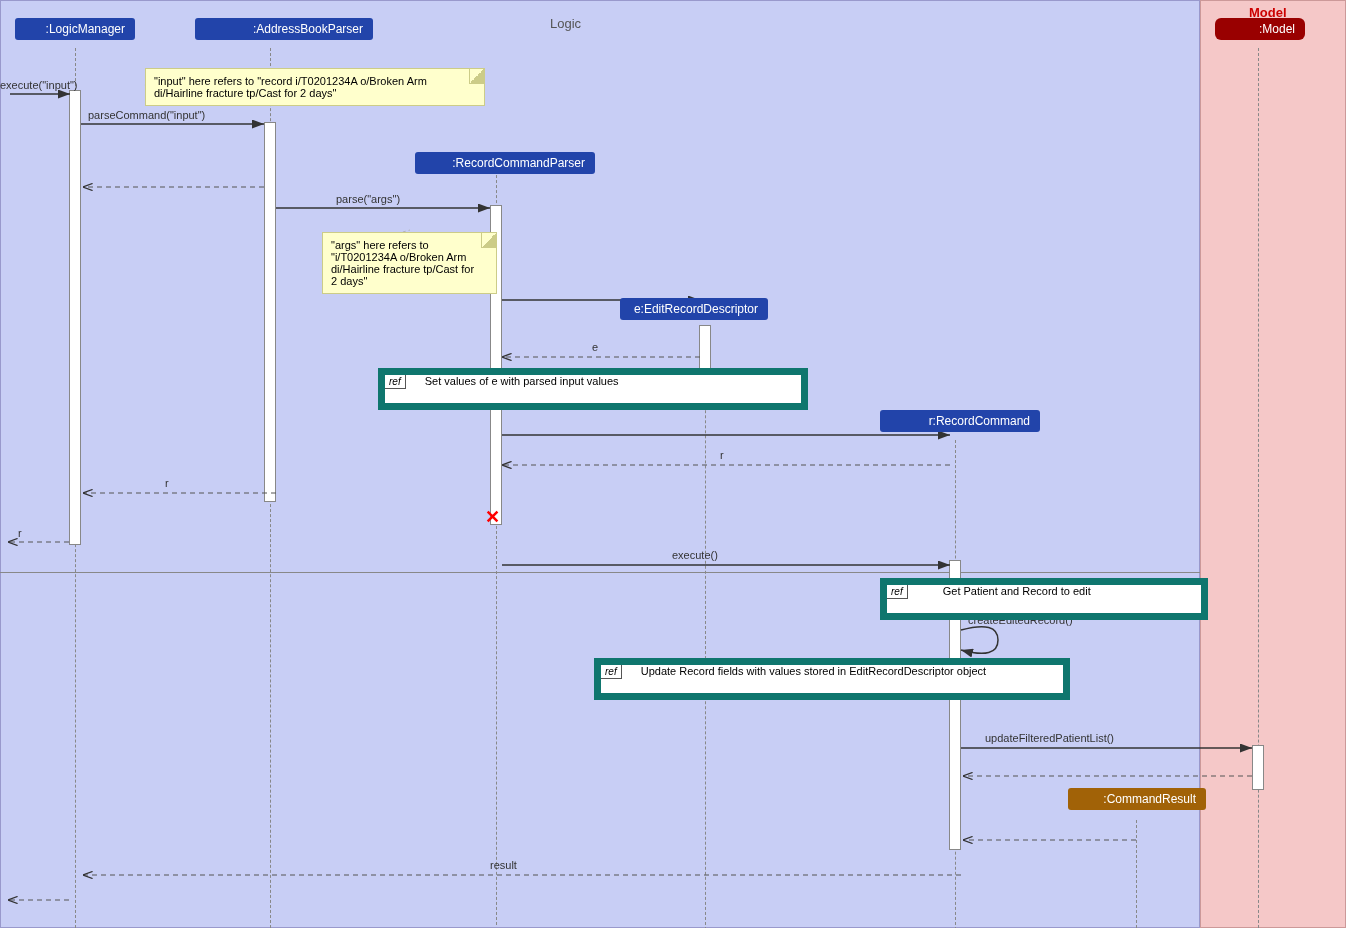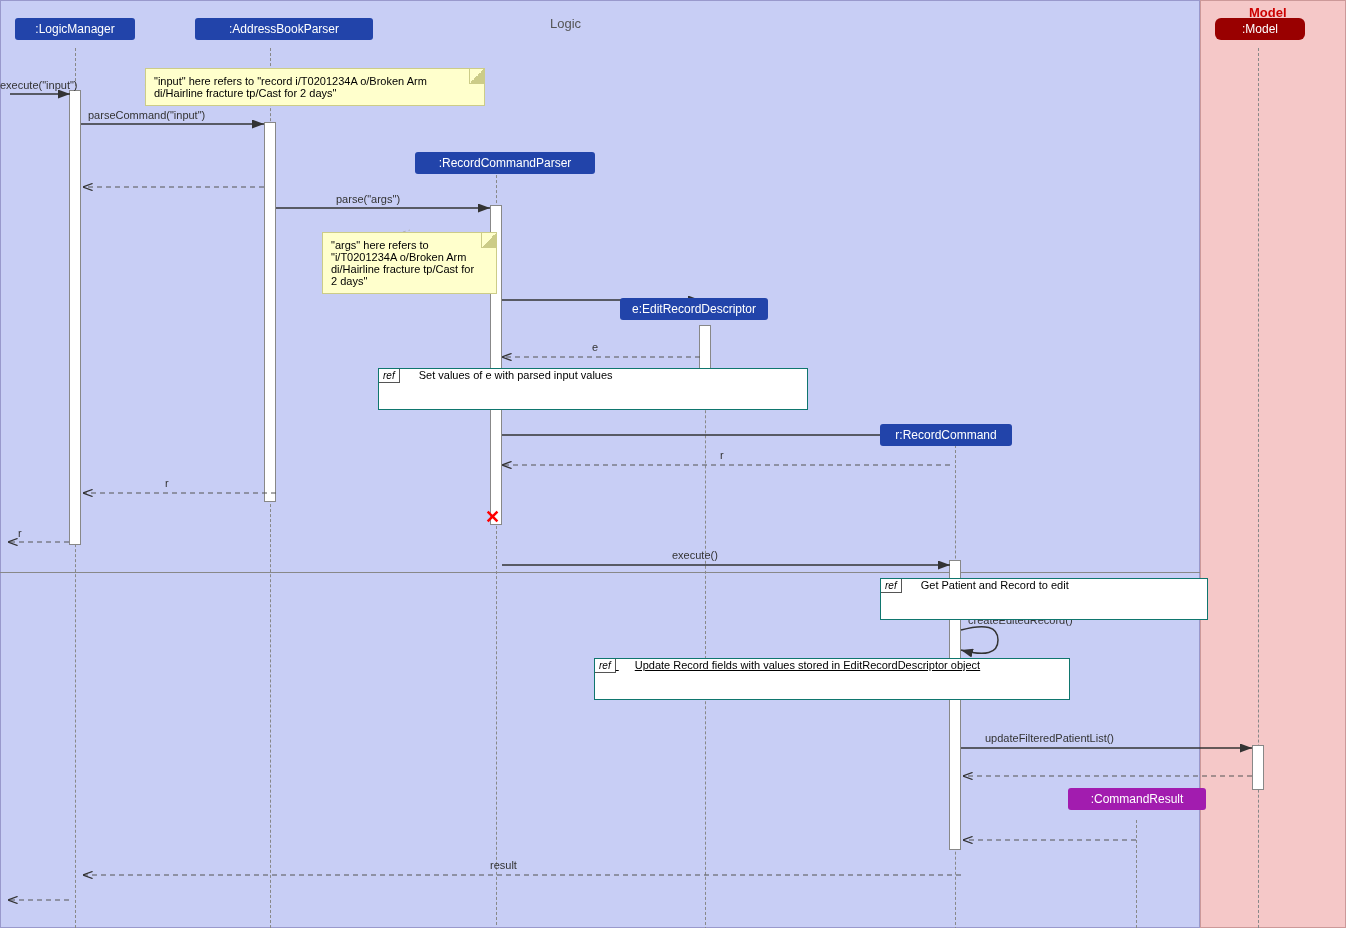--- a/index.html
+++ b/index.html
@@ -48,21 +48,21 @@
     }
 
     
     .lifeline-box {
       position: absolute;
       background: #2244aa;
       color: white;
       font-size: 12px;
       padding: 4px 10px;
       border-radius: 3px;
-      text-align: center;
+      text-align: right;
       z-index: 10;
     }
 
     
     .lifeline-line {
       position: absolute;
       border-left: 1.5px dashed #888;
       z-index: 2;
     }
 
@@ -101,21 +101,21 @@
       width: 14px; height: 14px;
       background: linear-gradient(135deg, #ffffcc 50%, #cccc88 50%);
       border-left: 1px solid #cccc88;
       border-bottom: 1px solid #cccc88;
     }
 
     
     .ref-box {
       position: absolute;
       background: white;
-      border: 1px solid #0f766e;
+      border: 7px solid #0f766e;
       font-size: 11px;
       z-index: 8;
     }
     .ref-label {
       background: white;
       border-right: 1px solid #555;
       border-bottom: 1px solid #555;
       padding: 1px 4px;
       font-size: 10px;
       font-style: italic;
@@ -150,23 +150,23 @@
   <div class="logic-panel"></div>
   <div class="model-panel"></div>
 
   <div class="logic-label">Logic</div>
   <div class="model-label">Model</div>
 
   <div class="lifeline-box" style="left:15px; top:18px; width:120px;">:LogicManager</div>
   <div class="lifeline-box" style="left:195px; top:18px; width:178px;">:AddressBookParser</div>
   <div class="lifeline-box" style="left:415px; top:152px; width:180px; background:#2244aa;">:RecordCommandParser</div>
   <div class="lifeline-box" style="left:620px; top:298px; width:148px; background:#2244aa;">e:EditRecordDescriptor</div>
-  <div class="lifeline-box" style="left:880px; top:410px; width:132px; background:#2244aa;margin-top:14px;">r:RecordCommand</div>
+  <div class="lifeline-box" style="left:880px; top:410px; width:160px; background:#2244aa;">r:RecordCommand</div>
   <div class="lifeline-box" style="left:1215px; top:18px; width:90px; background:#990000;border-radius:6px;">:Model</div>
-  <div class="lifeline-box" style="left:1068px; top:788px; width:138px; background:#a21caf;">:CommandResult</div>
+  <div class="lifeline-box" style="left:1068px; top:788px; width:138px; background:#a16207;">:CommandResult</div>
 
   <div class="lifeline-line" style="left:75px; top:48px; height:880px;"></div>
   <div class="lifeline-line" style="left:270px; top:48px; height:880px;"></div>
   <div class="lifeline-line" style="left:496px; top:165px; height:760px;"></div>
   <div class="lifeline-line" style="left:705px; top:330px; height:600px;"></div>
   <div class="lifeline-line" style="left:955px; top:440px; height:490px;"></div>
   <div class="lifeline-line" style="left:1258px; top:48px; height:880px;"></div>
   <div class="lifeline-line" style="left:1136px; top:820px; height:108px;"></div>
 
   <div class="activation-bar" style="left:69px; top:90px; height:455px;"></div>
@@ -185,24 +185,24 @@
     <span>"args" here refers to "i/T0201234A o/Broken Arm di/Hairline fracture tp/Cast for 2 days"</span>
   </div>
 
   <div class="ref-box" style="left:378px; top:368px; width:430px; height:42px;">
     <span class="ref-label">ref</span>
     <div class="ref-text" style="display:inline; margin-left:8px;">Set values of e with parsed input values</div>
   </div>
 
   <div class="ref-box" style="left:880px; top:578px; width:328px; height:42px;">
     <span class="ref-label">ref</span>
-    <div class="ref-text" style="display:inline; margin-left:8px;">Get Patient and Record to edit</div>
-  </div>
-
-  <div class="ref-box" style="left:594px; top:658px; width:476px; height:42px;text-decoration:underline;">
+    <div class="ref-text" style="display:inline; margin-left:24px;">Get Patient and Record to edit</div>
+  </div>
+
+  <div class="ref-box" style="left:594px; top:658px; width:476px; height:42px;">
     <span class="ref-label">ref</span>
     <div class="ref-text" style="display:inline; margin-left:8px;">Update Record fields with values stored in EditRecordDescriptor object</div>
   </div>
 
   <div class="x-marker" style="left:485px; top:506px;">✕</div>
 
   <div class="separator-line" style="left:0; top:572px; width:1200px;"></div>
 
   <svg class="arrows">
     <defs>

